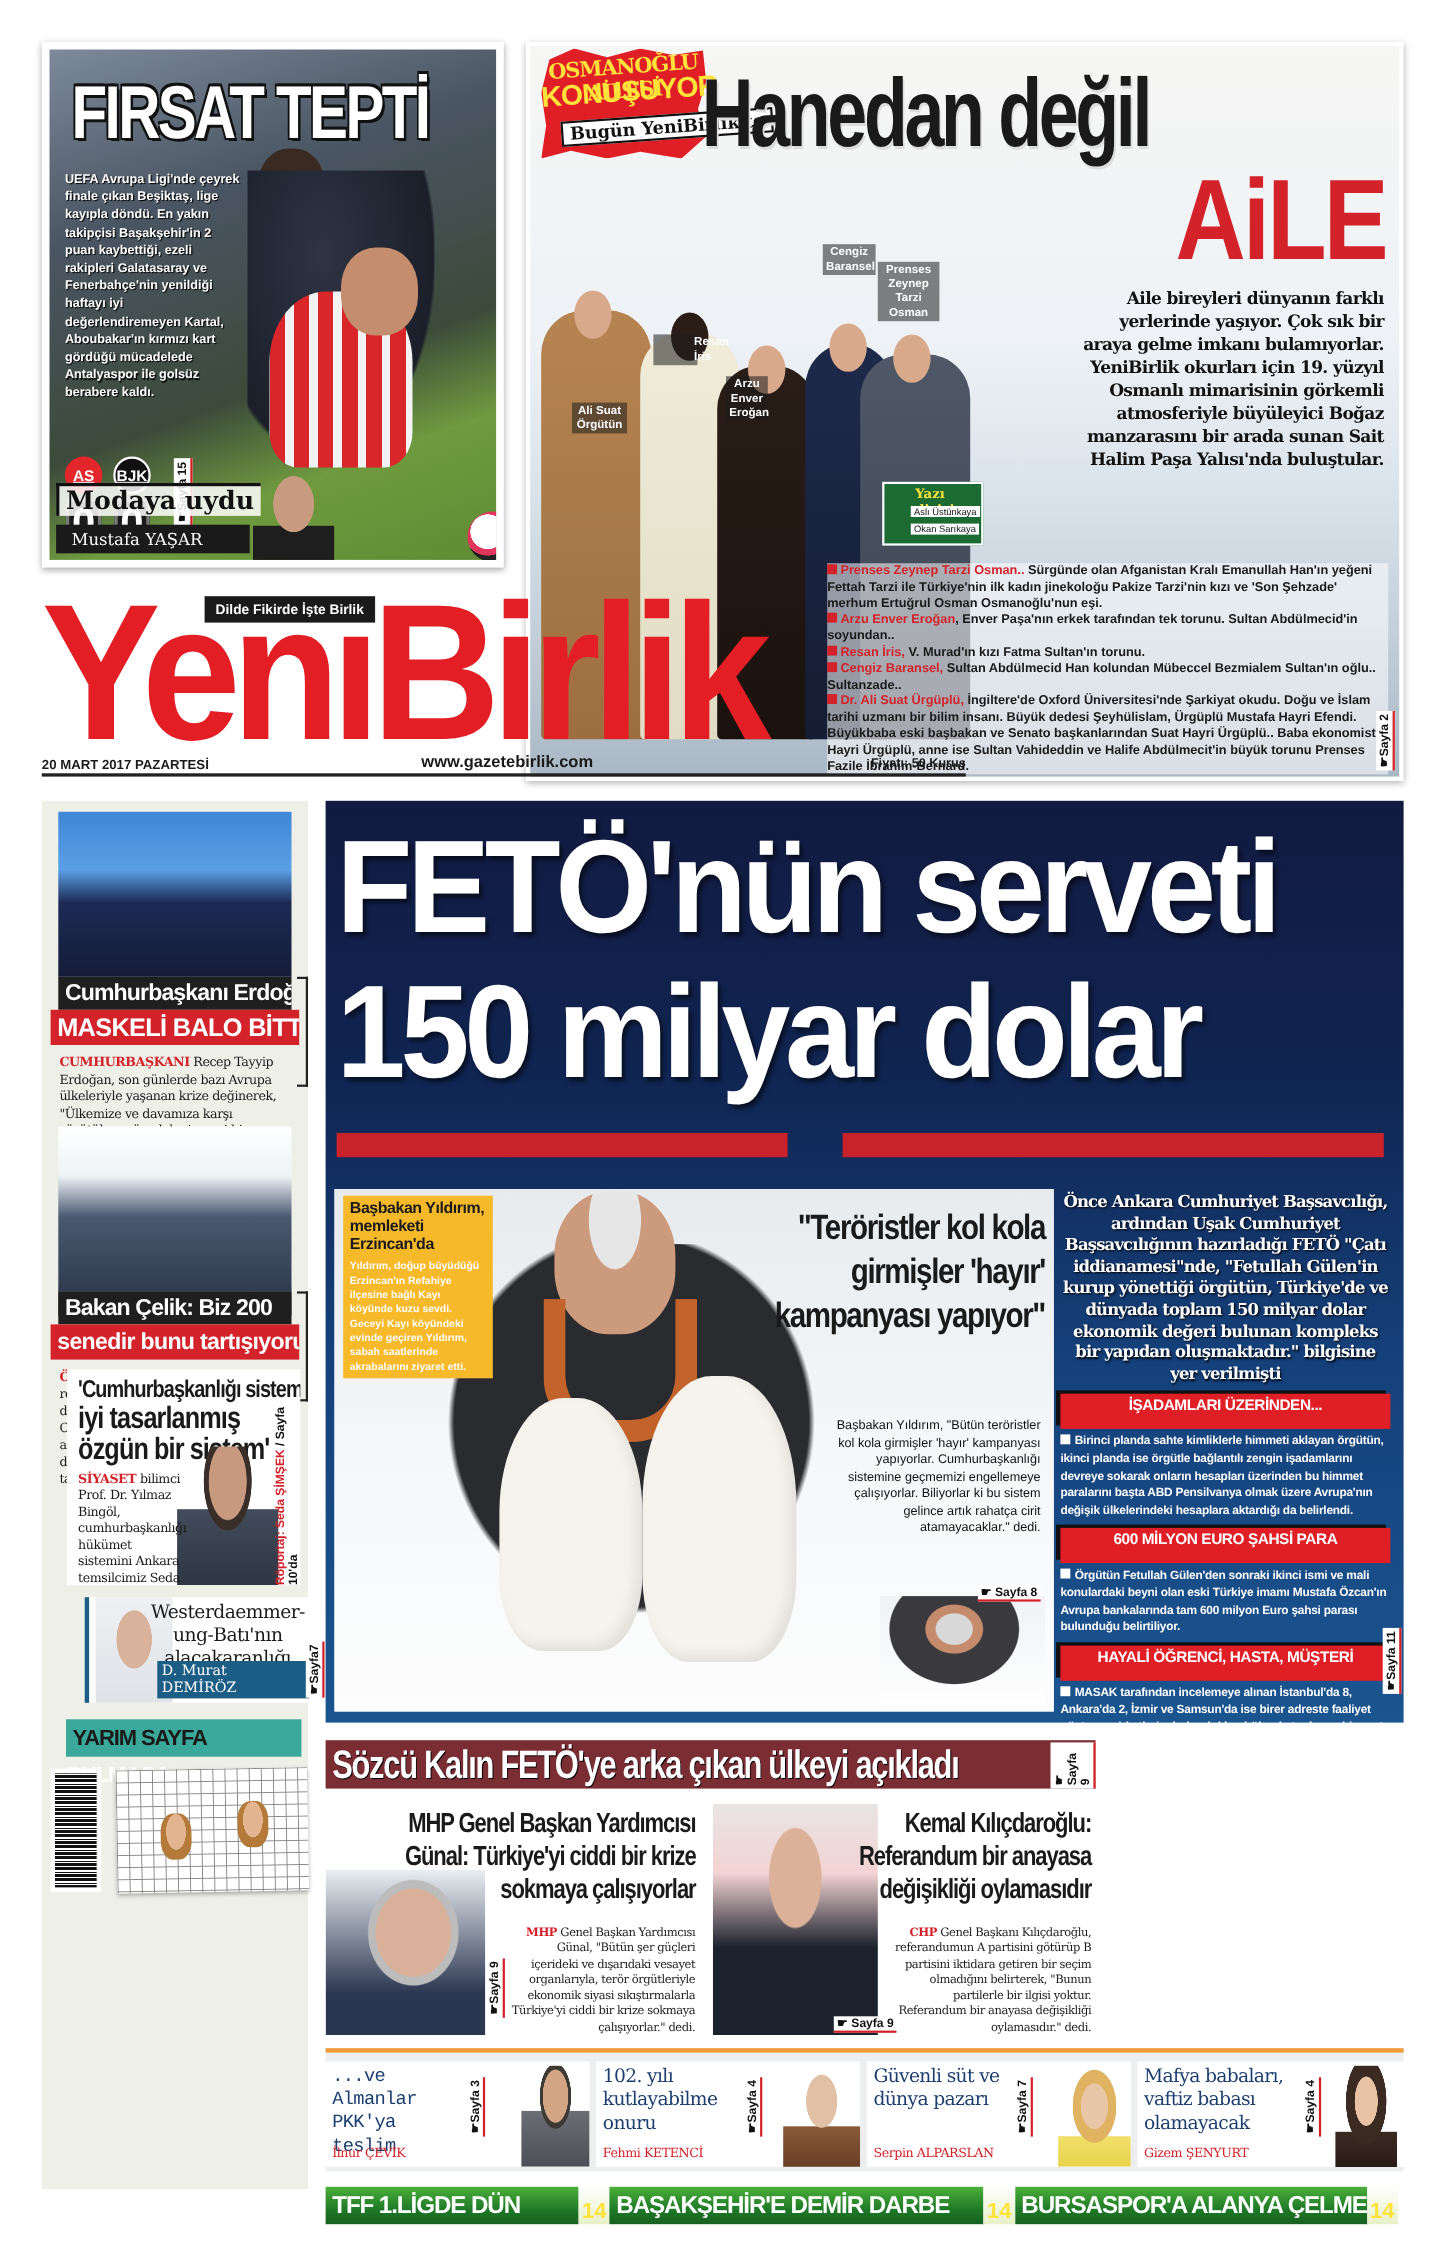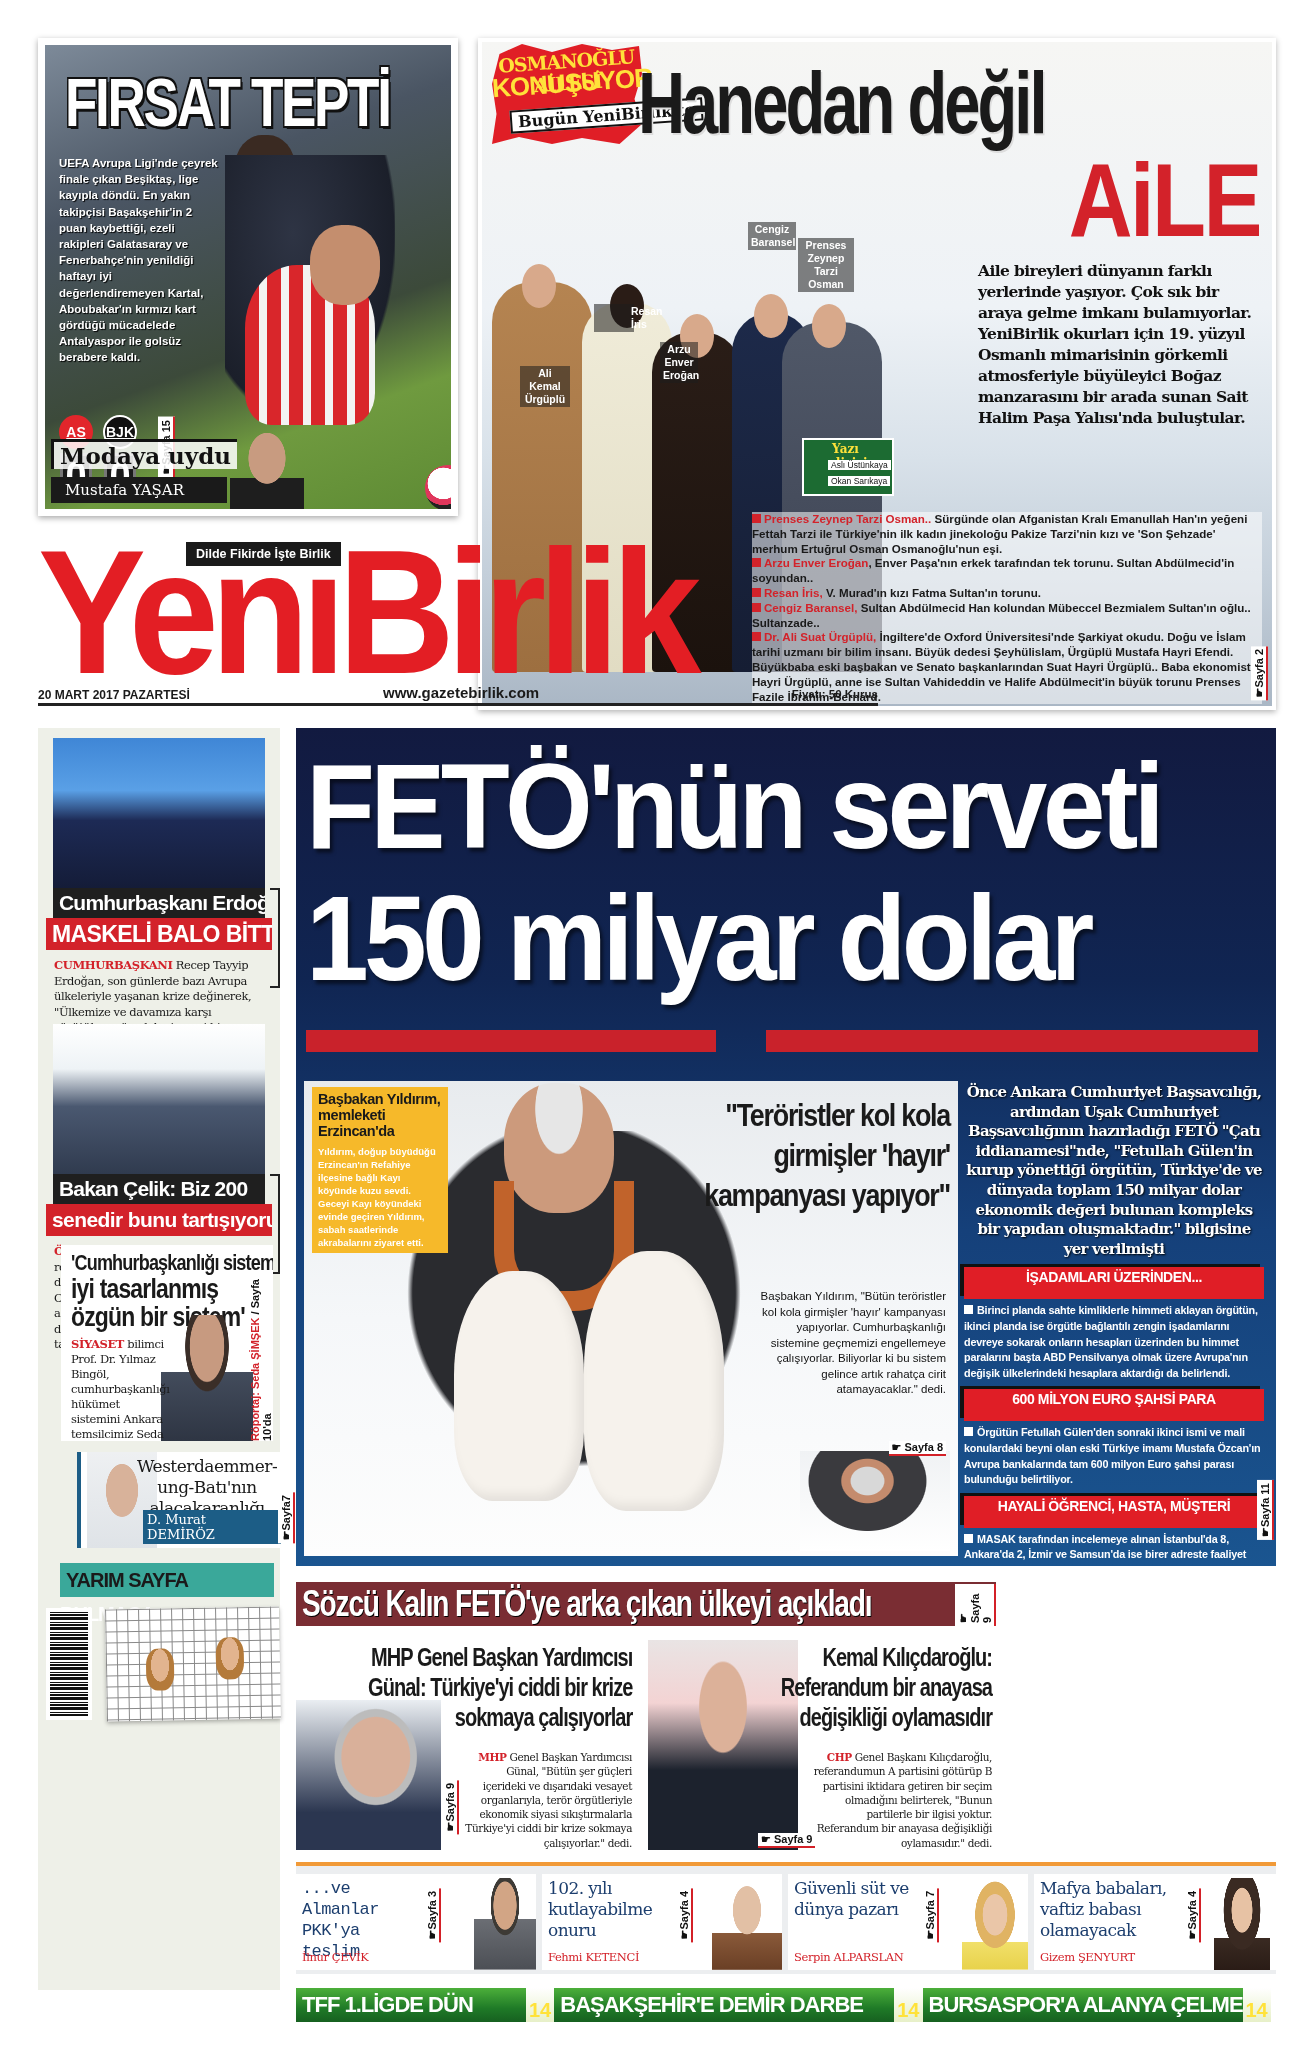--- a/index.html
+++ b/index.html
@@ -45,21 +45,21 @@
   
   #hanedan { left: 478px; top: 38px; width: 798px; height: 672px; background: #fff; padding: 4px; box-shadow: 0 2px 6px rgba(0,0,0,0.3); }
   #hanedan .bg { position: relative; width: 100%; height: 100%; overflow: hidden;
     background: linear-gradient(180deg, #f6f6f4 0%, #eef2f6 40%, #d9e2ea 62%, #c4cfda 80%, #aab7c5 100%); }
   .burst { position: absolute; left: 10px; top: 2px; width: 150px; height: 100px; background: #e01e26; clip-path: polygon(5% 10%, 20% 0, 40% 8%, 60% 0, 80% 6%, 98% 2%, 100% 30%, 95% 55%, 100% 80%, 85% 100%, 60% 94%, 40% 100%, 18% 93%, 0 100%, 3% 70%, 0 40%); }
   .burst-line1 { position: absolute; left: 10px; top: 8px; width: 150px; text-align: center; font: bold 19px "DejaVu Serif", serif; color: #ffe23a; letter-spacing: -1px; transform: rotate(-4deg); }
   .burst-line2 { position: absolute; left: 10px; top: 26px; width: 150px; text-align: center; font: bold 26px "Liberation Sans", sans-serif; color: #ffe23a; letter-spacing: -1px; transform: rotate(-4deg); }
   .burst-line3 { position: absolute; left: 28px; top: 62px; background: #fff; border: 2px solid #111; color: #111; font: bold 16px "DejaVu Serif", serif; padding: 0 6px; transform: rotate(-4deg); }
   .hanedan-title { position: absolute; left: 156px; top: 16px; font: bold 88px/90px "Liberation Sans", sans-serif; color: #1a1a1a; letter-spacing: -4px; transform: scaleX(0.74); transform-origin: left top; white-space: nowrap; text-shadow: 2px 2px 0 #ddd; }
   .aile-title { position: absolute; right: 12px; top: 106px; font: bold 104px/104px "Liberation Sans", sans-serif; color: #d3222a; letter-spacing: -3px; transform: scaleX(0.85); transform-origin: right top; }
-  .hanedan-lede { position: absolute; right: 14px; top: 218px; width: 280px; font: bold 15.5px/21px "DejaVu Serif", serif; color: #111; letter-spacing: -0.6px; }
+  .hanedan-lede { position: absolute; right: 14px; top: 218px; width: 280px; text-align: right; font: bold 15.5px/21px "DejaVu Serif", serif; color: #111; letter-spacing: -0.6px; }
   .family { position: absolute; left: 0; top: 130px; width: 520px; height: 500px; }
   .person { position: absolute; bottom: 0; border-radius: 40px 40px 4px 4px; }
   .p1 { left: 10px; width: 100px; height: 390px; background: linear-gradient(#b58451, #9d6f40); }
   .p2 { left: 100px; width: 90px; height: 370px; background: linear-gradient(#f0ecd9, #e1dcc3); }
   .p3 { left: 170px; width: 90px; height: 340px; background: linear-gradient(#2a1d17, #1b120d); }
   .p4 { left: 250px; width: 80px; height: 360px; background: linear-gradient(#1d2a4a, #151d33); }
   .p5 { left: 300px; width: 100px; height: 350px; background: linear-gradient(#505868, #3c4252); }
   .head { position: absolute; width: 34px; height: 44px; border-radius: 50%; background: #d8a98b; }
   .name-label { position: absolute; font: bold 10.5px/13px "Liberation Sans", sans-serif; color: #fff; background: rgba(30,30,30,0.55); padding: 1px 3px; text-align: center; }
   .yazi-box { position: absolute; left: 230px; top: 262px; width: 92px; height: 58px; background: #1c6b32; border: 2px solid #fff; }
@@ -202,21 +202,21 @@
       <div class="head" style="left:40px;top:92px;"></div>
       <div class="person p2"></div>
       <div class="head" style="left:128px;top:112px;background:#2a1c16;"></div>
       <div class="person p3"></div>
       <div class="head" style="left:198px;top:142px;"></div>
       <div class="person p4"></div>
       <div class="head" style="left:272px;top:122px;"></div>
       <div class="person p5"></div>
       <div class="head" style="left:330px;top:132px;"></div>
     </div>
-    <div class="name-label" style="left:38px;top:324px;width:50px;">Ali Kemal Ürgüplü</div>
+    <div class="name-label" style="left:38px;top:324px;width:50px;">Ali Suat Örgütün</div>
     <div class="name-label" style="left:112px;top:262px;width:38px;padding-left:37px;">Resan İris</div>
     <div class="name-label" style="left:178px;top:300px;width:38px;">Arzu Enver Eroğan</div>
     <div class="name-label" style="left:266px;top:180px;width:48px;">Cengiz Baransel</div>
     <div class="name-label" style="left:316px;top:196px;width:56px;">Prenses Zeynep Tarzi Osman</div>
 
     <div class="burst"></div>
     <div class="burst-line1">OSMANOĞLU AİLESİ</div>
     <div class="burst-line2">KONUŞUYOR</div>
     <div class="burst-line3">Bugün YeniBirlik'te</div>
 

